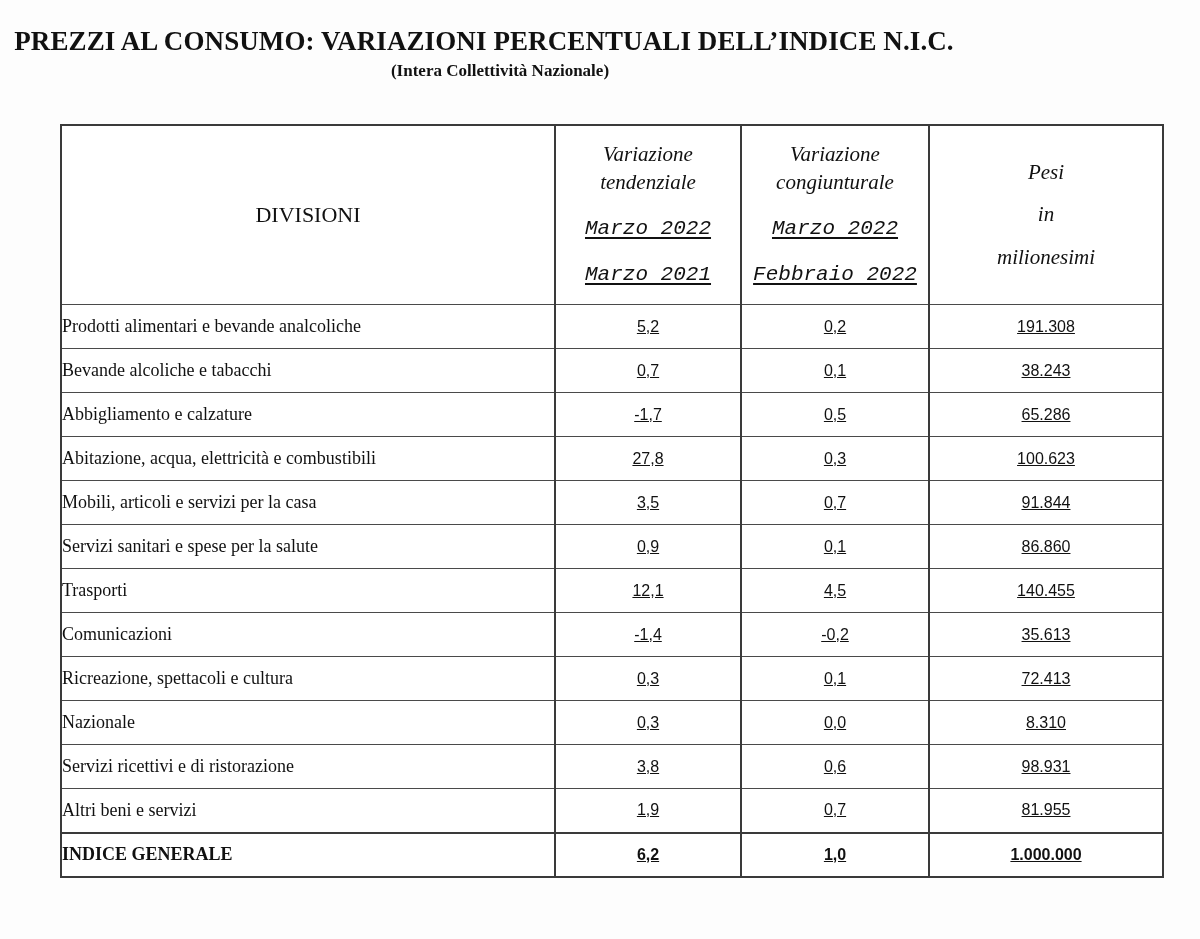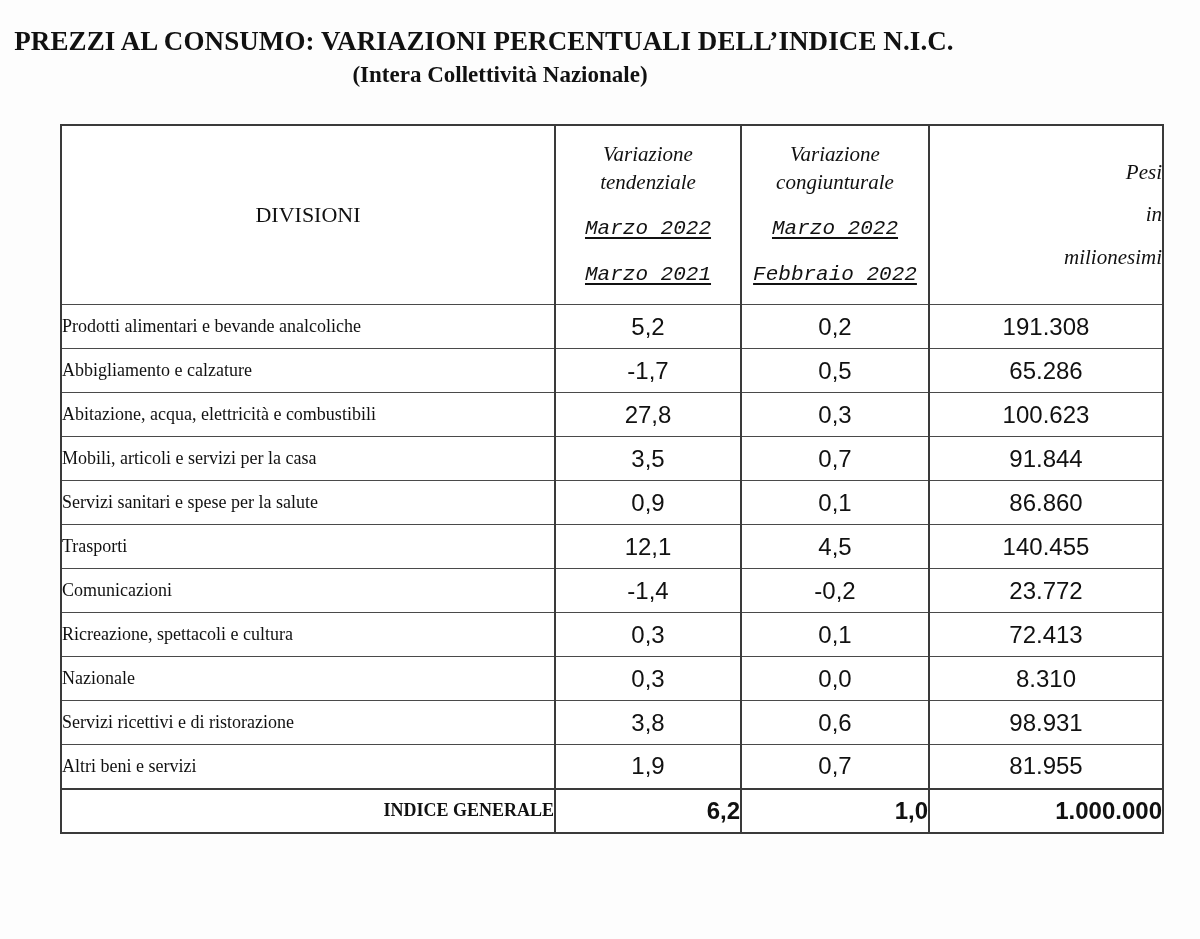--- a/index.html
+++ b/index.html
@@ -31,21 +31,21 @@
     font-family: "Liberation Serif", serif;
     font-weight: bold;
     font-size: 27px;
     letter-spacing: 0.1px;
     line-height: 1.18;
     white-space: nowrap;
   }
   .title-line2 {
     font-family: "Liberation Serif", serif;
     font-weight: bold;
-    font-size: 23px;
+    font-size: 17px;
     line-height: 1.2;
     margin-top: 3px;
     white-space: nowrap;
     margin-left: 32px;
   }
 
   
   .table-wrap {
     position: absolute;
     left: 60px;
@@ -107,54 +107,53 @@
   th.h-col .hl.underlined {
     text-decoration: underline;
     text-underline-offset: 3px;
   }
   th.h-col .hl.gap-top {
     margin-top: 18px;
     font-family: Liberation Mono, monospace;
   }
   th.h-pesi .hl {
     line-height: 1.30;
-    text-align: right;
   }
   th.h-pesi .hl.sp {
     margin-top: 15px;
   }
 
   
   tbody tr { height: 44px; }
   td.div-cell {
     font-family: "Liberation Serif", serif;
     font-size: 18px;
     text-align: left;
     padding-left: 11px;
     white-space: nowrap;
   }
   td.num-cell {
     font-family: "Liberation Sans", sans-serif;
-    font-size: 24px;
+    font-size: 16px;
     text-align: center;
+    text-decoration: underline;
   }
 
   tbody tr.total-row td {
     border-top: 2px solid #3a3a3a;
     border-bottom: 0;
   }
   tbody tr.total-row td.div-cell {
     font-weight: bold;
   }
   tbody tr.total-row td.num-cell {
     font-weight: bold;
   }
   tbody tr:last-child td {
     border-bottom: 0;
-    text-align: right;
   }
 </style>
 </head>
 <body>
 
 <div class="page">
 
   <div class="title-block">
     <div class="title-line1">PREZZI AL CONSUMO: VARIAZIONI PERCENTUALI DELL’INDICE N.I.C.</div>
     <div class="title-line2">(Intera Collettività Nazionale)</div>
@@ -198,20 +197,26 @@
       </thead>
 
       <tbody>
         <tr>
           <td class="div-cell">Prodotti alimentari e bevande analcoliche</td>
           <td class="num-cell">5,2</td>
           <td class="num-cell">0,2</td>
           <td class="num-cell">191.308</td>
         </tr>
         <tr>
+          <td class="div-cell">Bevande alcoliche e tabacchi</td>
+          <td class="num-cell">0,7</td>
+          <td class="num-cell">0,1</td>
+          <td class="num-cell">38.243</td>
+        </tr>
+        <tr>
           <td class="div-cell">Abbigliamento e calzature</td>
           <td class="num-cell">-1,7</td>
           <td class="num-cell">0,5</td>
           <td class="num-cell">65.286</td>
         </tr>
         <tr>
           <td class="div-cell">Abitazione, acqua, elettricità e combustibili</td>
           <td class="num-cell">27,8</td>
           <td class="num-cell">0,3</td>
           <td class="num-cell">100.623</td>
@@ -231,21 +236,21 @@
         <tr>
           <td class="div-cell">Trasporti</td>
           <td class="num-cell">12,1</td>
           <td class="num-cell">4,5</td>
           <td class="num-cell">140.455</td>
         </tr>
         <tr>
           <td class="div-cell">Comunicazioni</td>
           <td class="num-cell">-1,4</td>
           <td class="num-cell">-0,2</td>
-          <td class="num-cell">23.772</td>
+          <td class="num-cell">35.613</td>
         </tr>
         <tr>
           <td class="div-cell">Ricreazione, spettacoli e cultura</td>
           <td class="num-cell">0,3</td>
           <td class="num-cell">0,1</td>
           <td class="num-cell">72.413</td>
         </tr>
         <tr>
           <td class="div-cell">Nazionale</td>
           <td class="num-cell">0,3</td>

